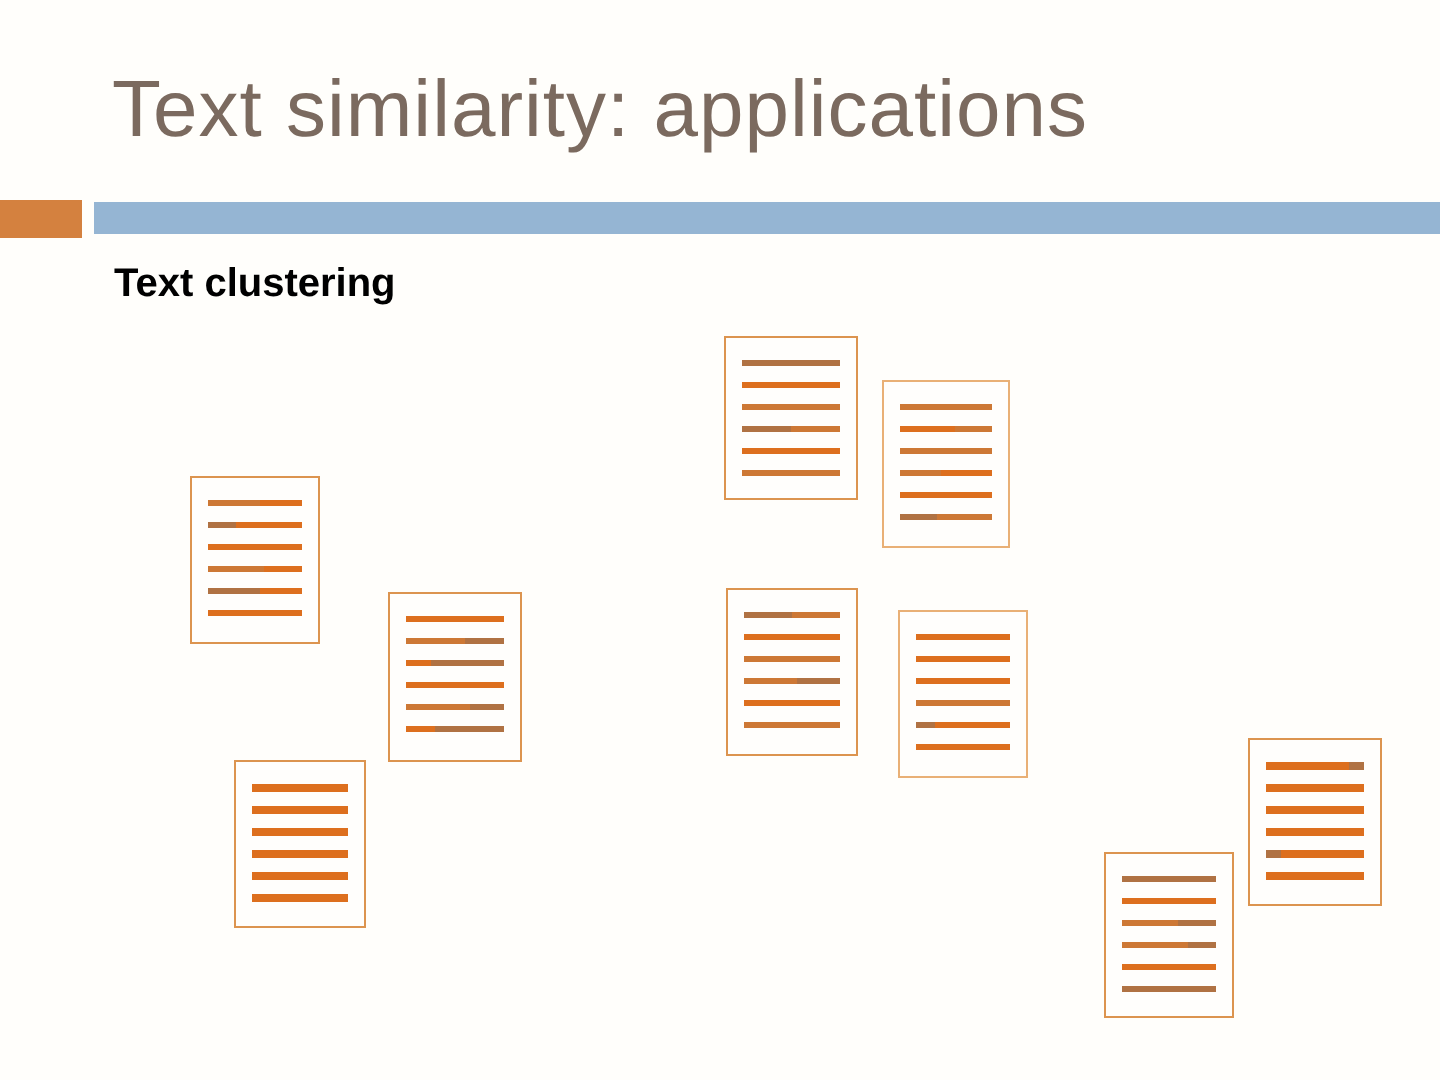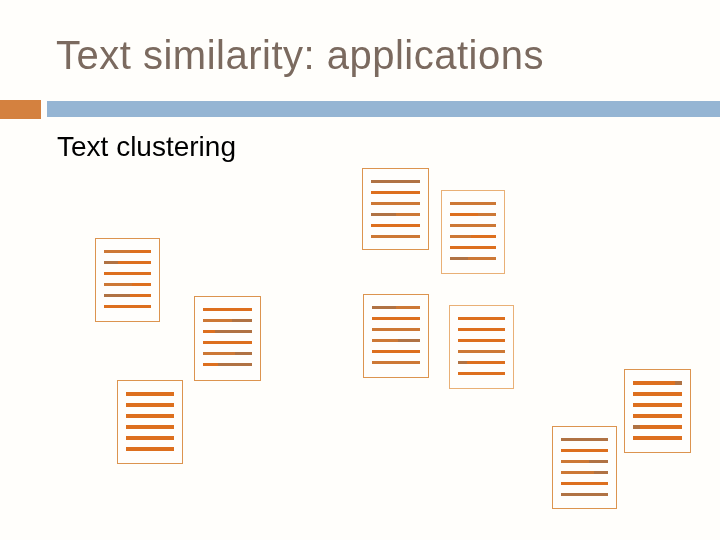--- a/index.html
+++ b/index.html
@@ -32,22 +32,22 @@
   .accent-bar {
     position: absolute;
     left: 47px; top: 101px;
     width: 673px; height: 16px;
     background: var(--accent-blue, #95b5d3);
   }
   .body-heading {
     position: absolute;
     left: 57px; top: 131px;
     margin: 0;
-    font-size: 28px;
-    font-weight: 400;
+    font-size: 20px;
+    font-weight: 700;
     color: var(--body-text, #000000);
     white-space: nowrap;
   }
   .documents-layer {
     position: absolute;
     left: 0; top: 0; width: 720px; height: 540px;
   }
   .doc {
     position: absolute;
     box-sizing: border-box;

